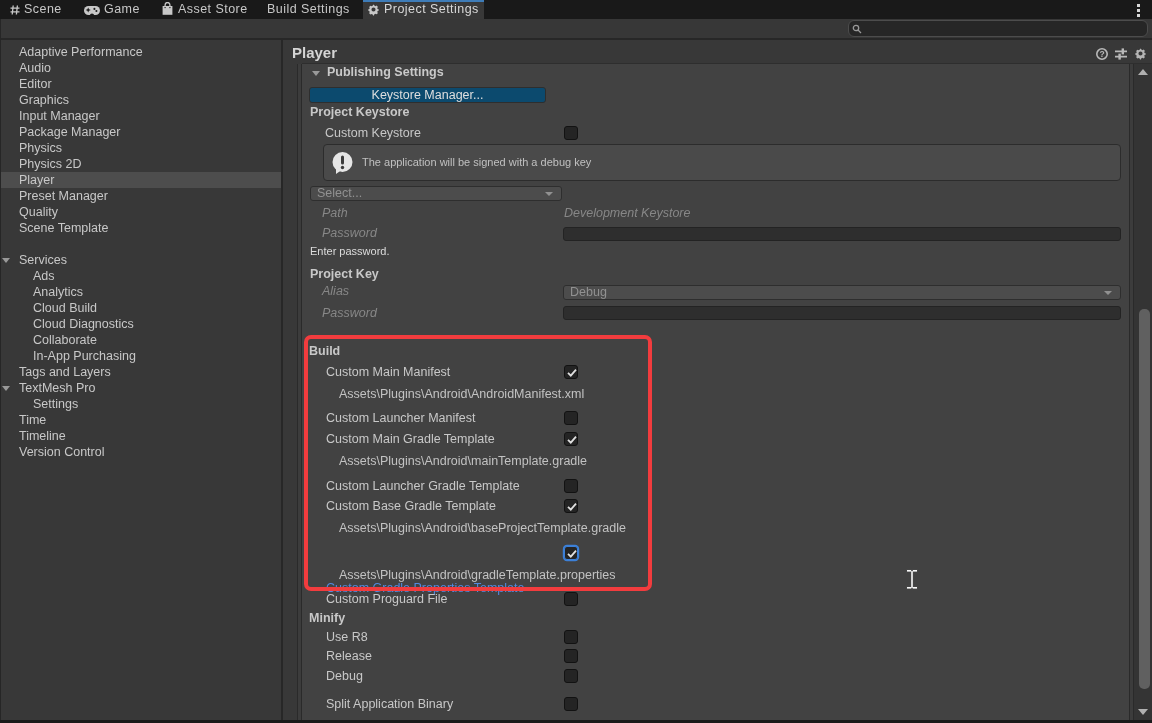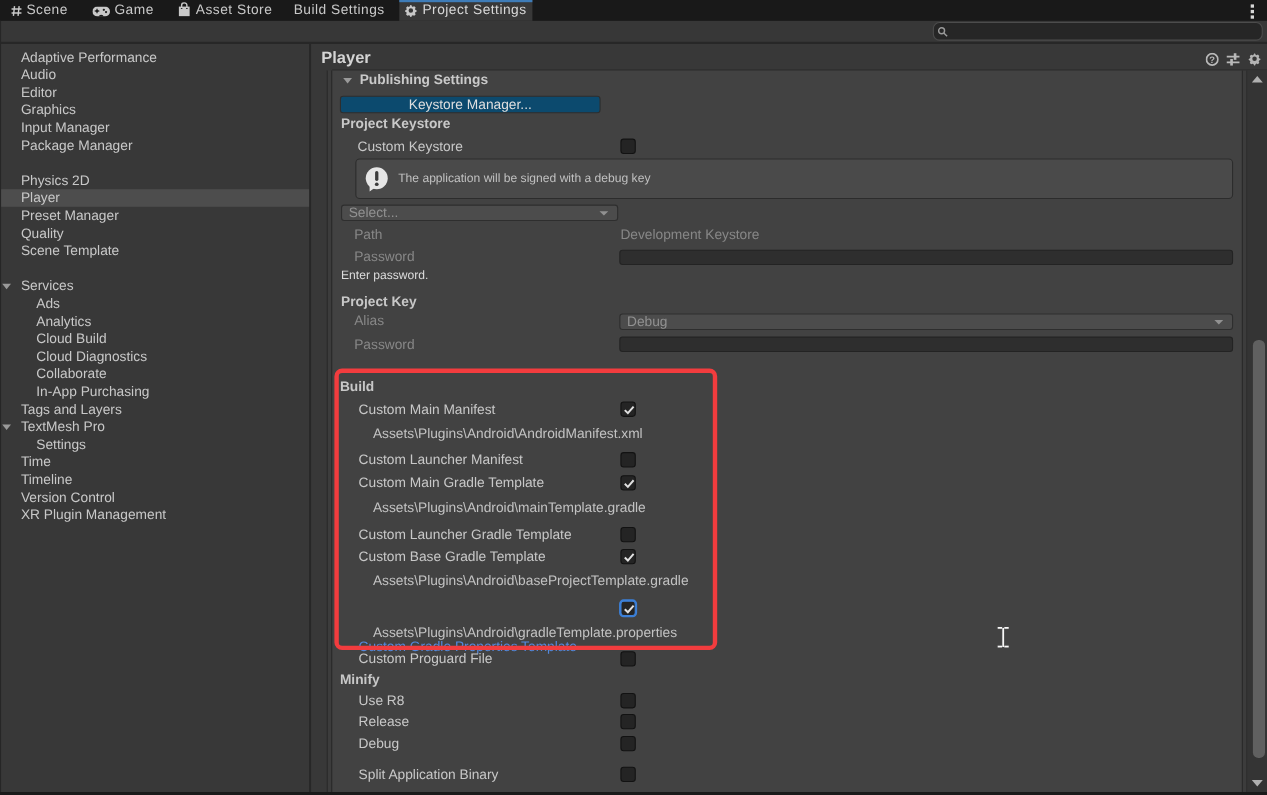--- a/index.html
+++ b/index.html
@@ -26,21 +26,21 @@
 .li.ind span { left:33px; }
 .li.sel { background:#4d4d4d; }
 .tri { position:absolute; left:2px; top:6px; width:0; height:0; border-left:4px solid transparent; border-right:4px solid transparent; border-top:5px solid #999; }
 
 #rightpanel { position:absolute; left:282.5px; top:40px; width:869.5px; height:680px; background:#383838; }
 #content { position:absolute; left:302px; top:64px; width:827px; height:656px; background:#424242; }
 .hline { position:absolute; background:#2e2e2e; height:1px; }
 .vline { position:absolute; background:#2b2b2b; width:1px; }
 .row { position:absolute; height:16px; line-height:16px; white-space:nowrap; }
 .b { font-weight:bold; }
-.dis { color:#878787; }
+.dis { color:#878787;font-style:italic; }
 .pth { color:#c2c2c2; }
 .blue { color:#5389dd;margin-top:35px; }
 
 .cb { position:absolute; left:564px; width:14px; height:14px; background:#242424; border:1px solid #121212; border-radius:3px; }
 .cb svg { position:absolute; left:0px; top:0px; }
 .cb.focus { border-color:#3c80d8; box-shadow:0 0 0 1.2px #3c80d8; }
 
 .btn { position:absolute; background:#0c4a6e; border:1px solid #2e2e2e; border-radius:3px; text-align:center; color:#dfdfdf; }
 .drop { position:absolute; background:#4c4c4c; border:1px solid #2e2e2e; border-radius:3px; color:#919191; }
 .drop .arr { position:absolute; top:5px; width:0; height:0; border-left:4px solid transparent; border-right:4px solid transparent; border-top:4px solid #919191; }
@@ -109,20 +109,23 @@
     </div>
   <div class="li" style="top:92px">
       <span>Graphics</span>
     </div>
   <div class="li" style="top:108px">
       <span>Input Manager</span>
     </div>
   <div class="li" style="top:124px">
       <span>Package Manager</span>
     </div>
+  <div class="li" style="top:140px">
+      <span>Physics</span>
+    </div>
   <div class="li" style="top:156px">
       <span>Physics 2D</span>
     </div>
   <div class="li sel" style="top:172px">
       <span>Player</span>
     </div>
   <div class="li" style="top:188px">
       <span>Preset Manager</span>
     </div>
   <div class="li" style="top:204px">
@@ -164,23 +167,20 @@
       <span>Settings</span>
     </div>
   <div class="li" style="top:412px">
       <span>Time</span>
     </div>
   <div class="li" style="top:444px">
       <span>Version Control</span>
     </div>
   <div class="li" style="top:428px">
       <span>Timeline</span>
-    </div>
-  <div class="li" style="top:460px">
-      <span>XR Plugin Management</span>
     </div>
 
   <div id="rightpanel"></div>
   <div id="content"></div>
   <div class="abs" style="left:297px;top:64px;width:5px;height:656px;background:#3c3c3c"></div>
   <div class="vline" style="left:297px;top:64px;height:656px;background:#2a2a2a"></div>
   <div class="vline" style="left:301px;top:64px;height:656px;background:#2a2a2a"></div>
   <div class="abs" style="left:1129px;top:64px;width:5px;height:656px;background:#3c3c3c"></div>
   <div class="vline" style="left:1129px;top:64px;height:656px;background:#2a2a2a"></div>
   <div class="vline" style="left:1133px;top:64px;height:656px;background:#2a2a2a"></div>

